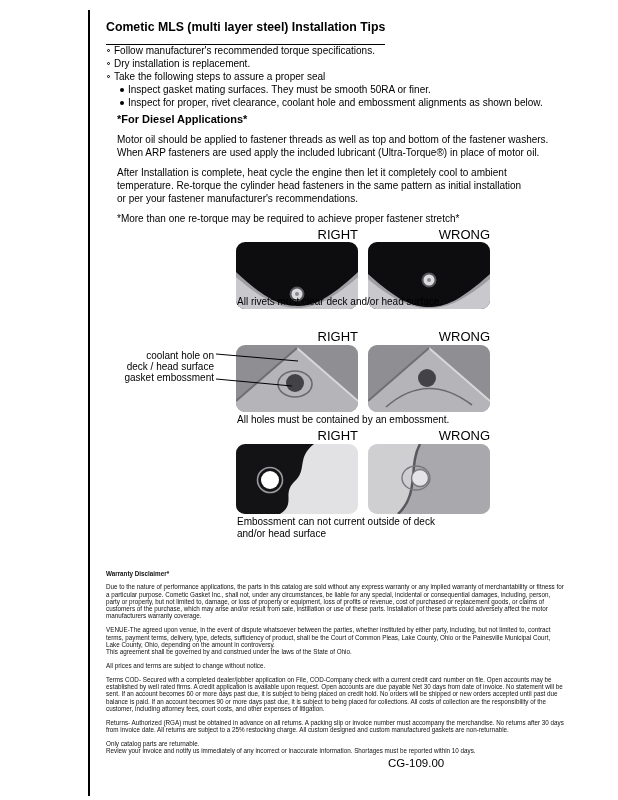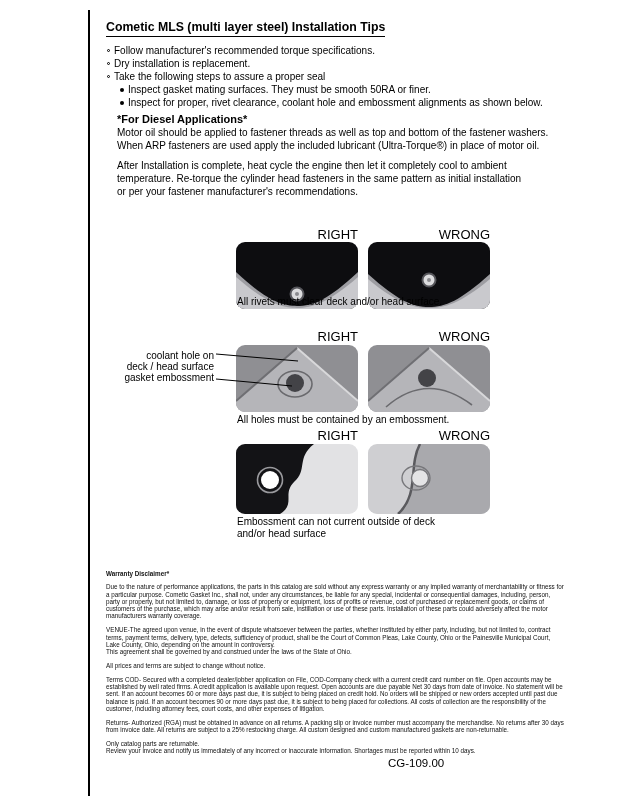--- a/index.html
+++ b/index.html
@@ -5,32 +5,32 @@
   * { margin:0; padding:0; box-sizing:border-box; }
   html,body { background:#ffffff; }
   .page {
     position:relative; width:618px; height:800px; background:#fff;
     font-family:"Liberation Sans", sans-serif; color:#000; overflow:hidden;
   }
   .left-rule { position:absolute; left:88px; top:10px; width:1.5px; height:786px; background:#000; }
 
   .title {
     position:absolute; left:106px; top:20px; font-size:12.3px; font-weight:bold;
-    border-bottom:1.4px solid #000; padding-bottom:2px; white-space:nowrap;
+    border-bottom:1.4px solid #000; padding-bottom:10px; white-space:nowrap;
   }
 
   .tips { position:absolute; left:107px; top:44px; width:465px; font-size:10px; line-height:13px; }
   .brow { display:flex; }
   .mk { flex:0 0 auto; }
   .mk-open { width:3px; height:3px; border:1px solid #000; border-radius:50%; margin:4.5px 4px 0 0; }
   .mk-fill { width:4px; height:4px; background:#000; border-radius:50%; margin:4.5px 4px 0 1px; }
   .sub { margin-left:12px; }
 
   .diesel { position:absolute; left:117px; top:113px; width:452px; font-size:10px; line-height:13px; }
-  .diesel h2 { font-size:11px; font-weight:bold; margin-bottom:0; }
+  .diesel h2 { font-size:11px; font-weight:bold; margin-bottom:7px; }
   .diesel p { margin-bottom:7px; }
   .pre { white-space:pre-line; }
 
   .dg-label { position:absolute; width:122px; text-align:right; font-size:13px; }
   .dg-img { position:absolute; width:122px; border-radius:9px; overflow:hidden; }
   .dg-img svg { display:block; width:100%; height:100%; }
   .caption { position:absolute; font-size:10px; line-height:12px; }
   .ann { position:absolute; left:110px; width:104px; text-align:right; font-size:10px; line-height:10.5px; }
   .ann-lines { position:absolute; left:215px; top:350px; z-index:5; pointer-events:none; }
 
@@ -71,20 +71,21 @@
     </div>
   </div>
 
   <div class="diesel">
     <h2>*For Diesel Applications*</h2>
     <p class="pre">Motor oil should be applied to fastener threads as well as top and bottom of the fastener washers.
 When ARP fasteners are used apply the included lubricant (Ultra-Torque®) in place of motor oil.</p>
     <p class="pre">After Installation is complete, heat cycle the engine then let it completely cool to ambient
 temperature. Re-torque the cylinder head fasteners in the same pattern as initial installation
 or per your fastener manufacturer's recommendations.</p>
+    <p>*More than one re-torque may be required to achieve proper fastener stretch*</p>
   </div>
 
   <div class="dg-label" style="left:236px; top:227px;">RIGHT</div>
   <div class="dg-label" style="left:368px; top:227px;">WRONG</div>
 
   <div class="dg-img" style="left:236px; top:242px; height:67px;">
     <svg viewBox="0 0 122 67" xmlns="http://www.w3.org/2000/svg">
       <rect width="122" height="67" fill="#0d0d10"></rect>
       <path d="M0,30 C30,58 45,64 61,64 C77,64 92,58 122,30 L122,67 L0,67 Z" fill="#9d9da2"></path>
       <path d="M0,35 C30,61 46,66 61,66 C76,66 92,61 122,35 L122,67 L0,67 Z" fill="#c9c9cd"></path>

